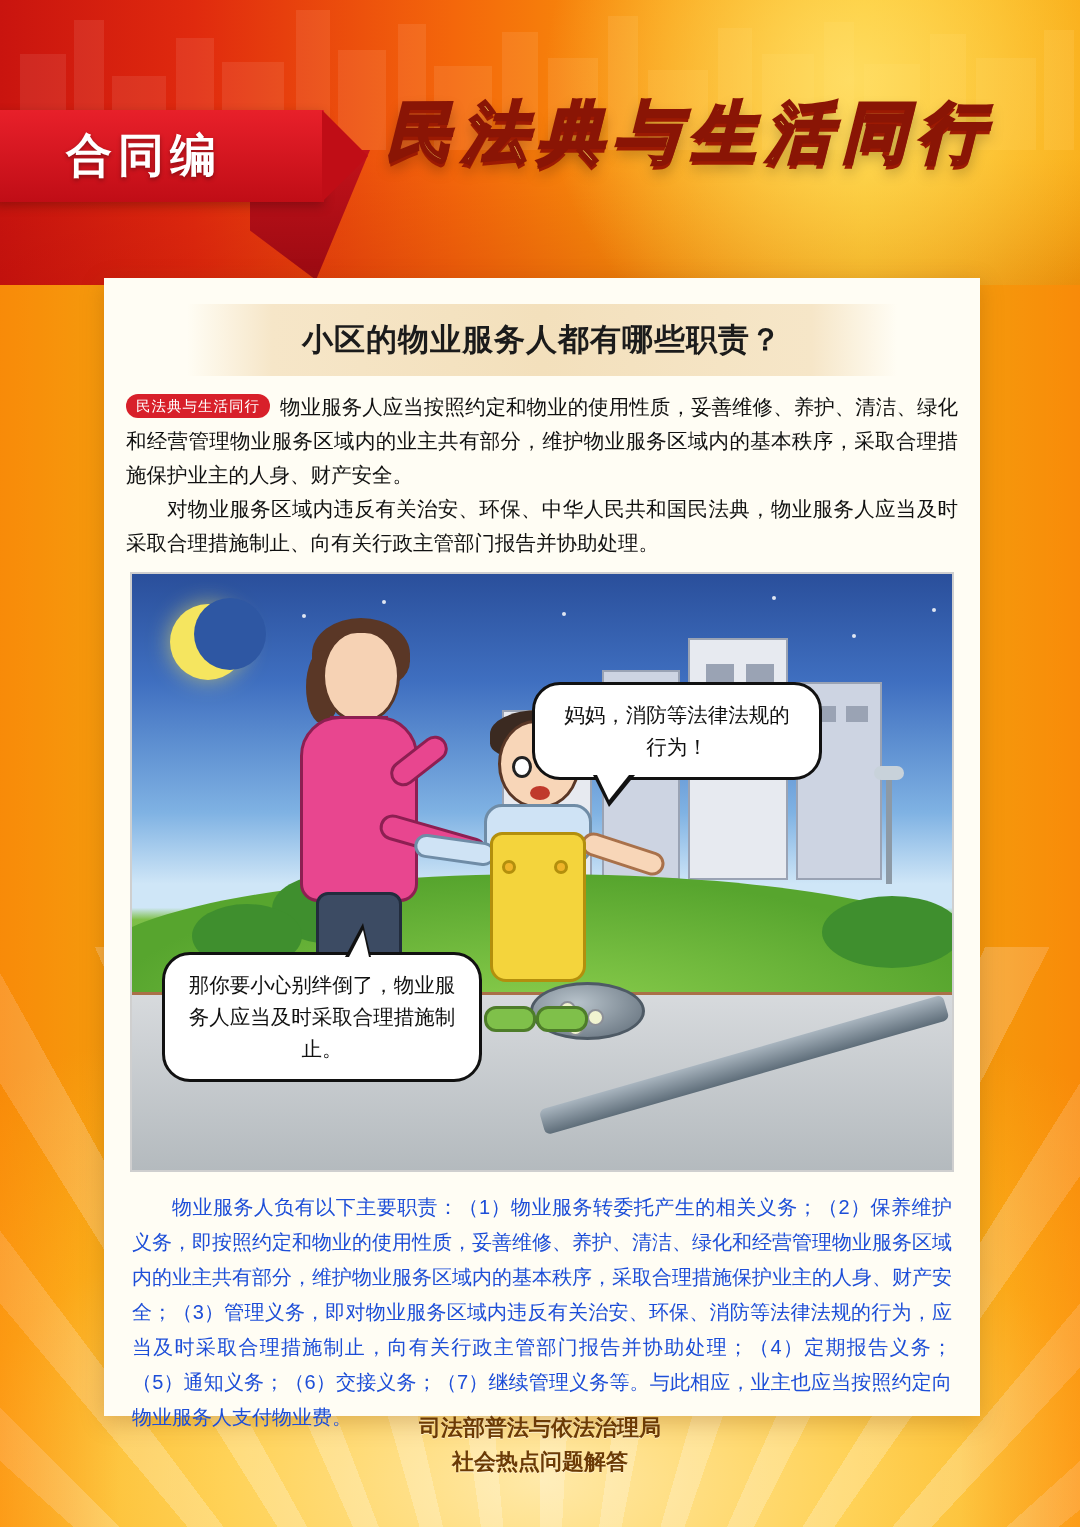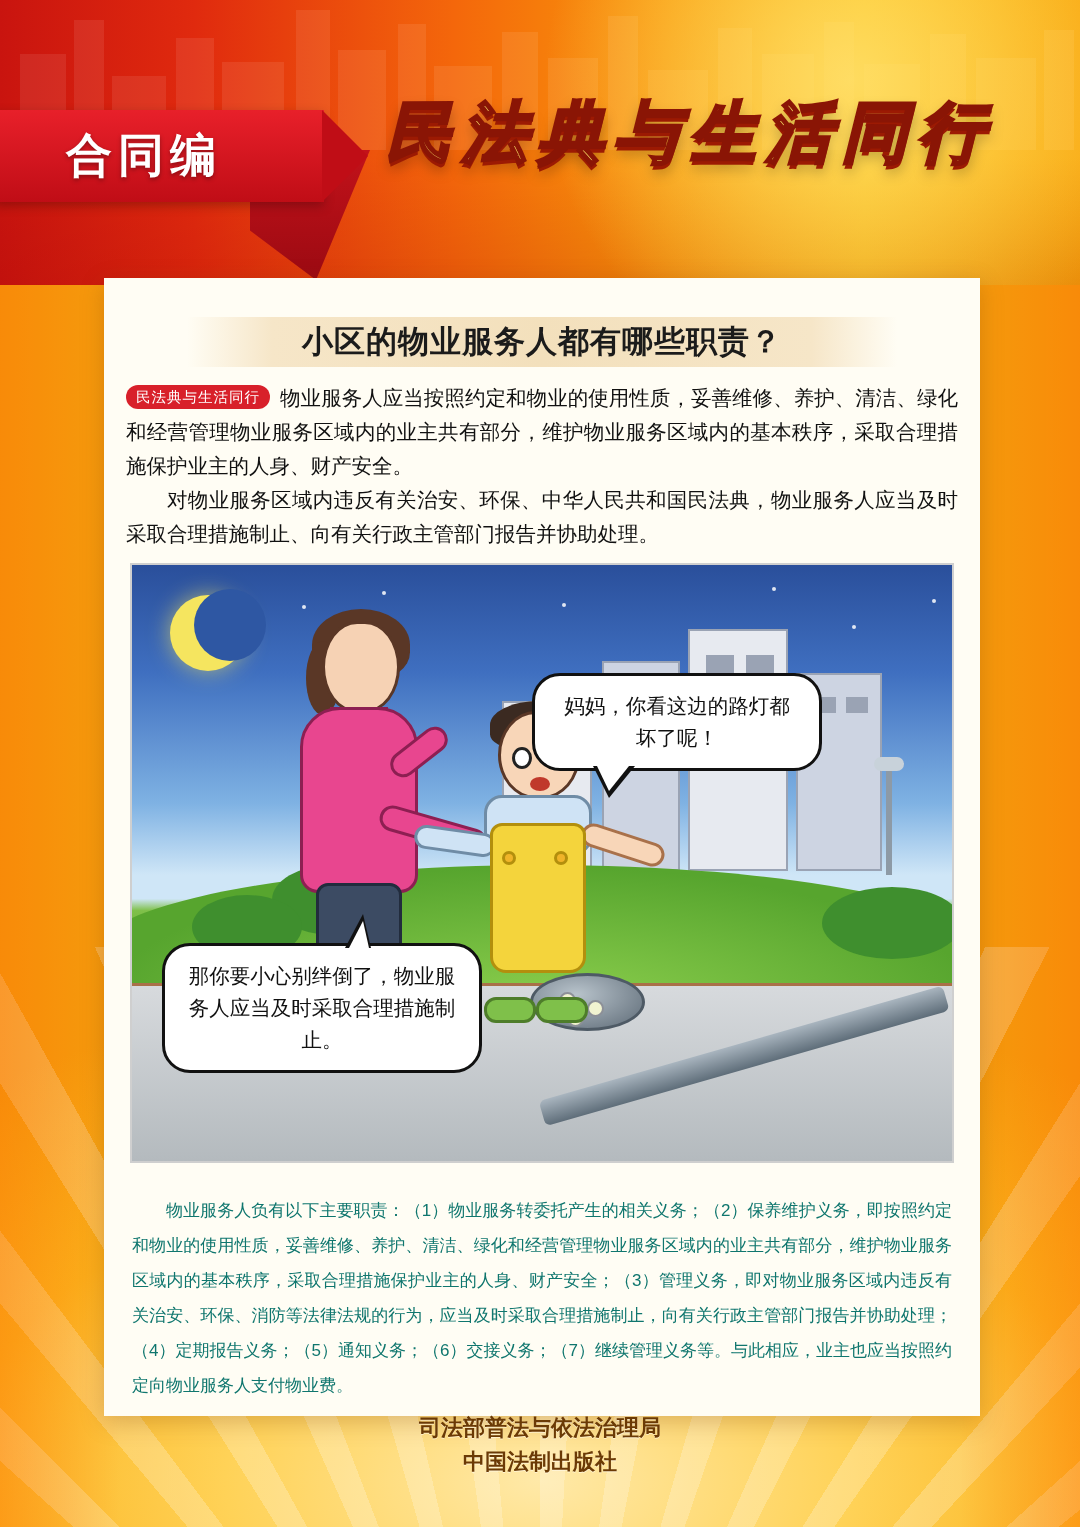--- a/index.html
+++ b/index.html
@@ -96,21 +96,21 @@
   }
 
   
   .card {
     position: absolute; left: 104px; top: 278px; width: 876px; height: 1138px;
     background: #fffdf4;
     box-shadow: 0 6px 22px rgba(120,50,0,.25);
     padding: 20px 22px 12px 22px;
   }
   .q-banner {
-    margin: 19px auto 14px auto; width: 710px; height: 50px;
+    margin: 6px auto 14px auto; width: 710px; height: 72px;
     background: linear-gradient(90deg, rgba(246,226,182,0), #f6e6c8 12%, #f3e0bc 50%, #f6e6c8 88%, rgba(246,226,182,0));
     display: flex; align-items: center; justify-content: center;
   }
   .q-banner span {
     font-size: 31px; font-weight: bold; color: #1b1b1b; letter-spacing: 1px;
   }
   .law-name {
     font-size: 20px; color: #111; margin: 2px 0 8px 6px; font-weight: bold;
   }
   .art-row { font-size: 20.5px; line-height: 34px; color: #111; text-align: justify; }
@@ -224,21 +224,21 @@
   .kid .overall { position:absolute; left: 28px; top: 112px; width: 96px; height: 150px; background:#f4d43c; border:3px solid #b38f0d; border-radius: 12px 12px 16px 16px; }
   .kid .btn { position:absolute; top: 140px; width: 14px; height: 14px; border-radius:50%; background:#f0b429; border:3px solid #b38f0d;}
   .kid .btn.l{left:40px;} .kid .btn.r{left:92px;}
   .kid .armL { position:absolute; left: -48px; top: 118px; width: 82px; height: 24px; background:#cfe3f5; border:3px solid #6f8ca6; border-radius: 12px; transform: rotate(8deg); }
   .kid .armR { position:absolute; left: 118px; top: 122px; width: 86px; height: 24px; background:#f8d6b8; border:3px solid #a9714a; border-radius: 12px; transform: rotate(18deg); }
   .kid .shoe { position:absolute; top: 286px; width: 52px; height: 26px; background:#7fc04a; border:3px solid #4e7d2a; border-radius: 12px; }
   .kid .shoe.l{left:22px;} .kid .shoe.r{left:74px;}
 
   
   .body-text {
-    margin: 30px 6px 0 6px; font-size: 17px; line-height: 35px; color: #0f766e; text-align: justify;
+    margin: 18px 6px 0 6px; font-size: 20px; line-height: 35px; color: #1d4ed8; text-align: justify;
   }
   .body-text p { margin: 0; text-indent: 2em; }
 
   
   .footer {
     position: absolute; left: 0; right: 0; bottom: 48px; text-align: center;
     color: #6b3a05; font-size: 22px; line-height: 34px; font-weight: bold;
     text-shadow: 0 1px 0 rgba(255,255,255,.5);
   }
 </style>
@@ -366,26 +366,26 @@
         <div class="shirt"></div>
         <div class="armL"></div>
           <div class="armR"></div>
         <div class="overall"></div>
         <div class="btn l"></div>
           <div class="btn r"></div>
         <div class="shoe l"></div>
           <div class="shoe r"></div>
       </div>
 
-      <div class="bubble bubble-kid">妈妈，你看这边的路灯都坏了呢！</div>
+      <div class="bubble bubble-kid">妈妈，消防等法律法规的行为！</div>
       <div class="bubble bubble-mom">那你要小心别绊倒了，物业服务人应当及时采取合理措施制止。</div>
     </div>
 
     <div class="body-text">
       <p>物业服务人负有以下主要职责：（1）物业服务转委托产生的相关义务；（2）保养维护义务，即按照约定和物业的使用性质，妥善维修、养护、清洁、绿化和经营管理物业服务区域内的业主共有部分，维护物业服务区域内的基本秩序，采取合理措施保护业主的人身、财产安全；（3）管理义务，即对物业服务区域内违反有关治安、环保、消防等法律法规的行为，应当及时采取合理措施制止，向有关行政主管部门报告并协助处理；（4）定期报告义务；（5）通知义务；（6）交接义务；（7）继续管理义务等。与此相应，业主也应当按照约定向物业服务人支付物业费。</p>
     </div>
   </div>
 
   <div class="footer">
     <div>司法部普法与依法治理局</div>
-    <div>中国法制出版社</div>
+    <div>社会热点问题解答</div>
   </div>
 </div>
 
 </body></html>

